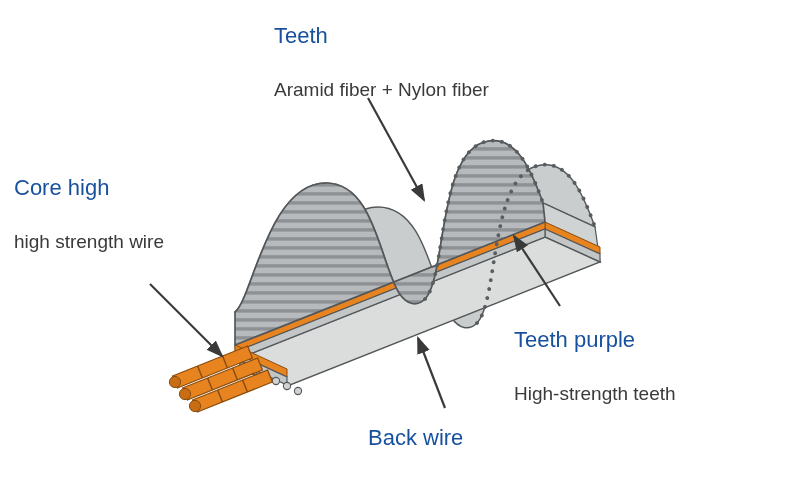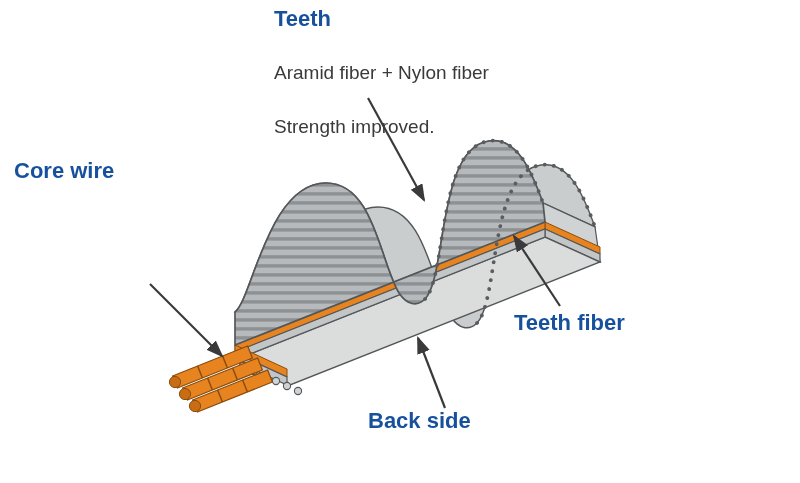--- a/index.html
+++ b/index.html
@@ -6,22 +6,22 @@
   .stage{
     position:relative;
     width:800px;height:483px;
     background:var(--background,#fff);
     font-family:"Liberation Sans",sans-serif;
     overflow:hidden;
   }
   .stage svg{position:absolute;left:0;top:0;}
   .callout{position:absolute;z-index:2;}
   .callout .heading{
-    font-size:22px;font-weight:bold;color:var(--heading,#17519e);
-    margin:0 0 5px 0;line-height:1.15;
+    font-size:22px;font-weight:normal;color:var(--heading,#17519e);
+    margin:17px 0 5px 0;line-height:1.15;
   }
   .callout .line{
     font-size:19px;color:var(--body-text,#3a3a3a);line-height:1.32;margin-top:29px;
   }
   
   .f-band{fill:var(--band-gray,#c9cdce);stroke:var(--outline,#54575a);stroke-width:1.4;}
   .f-endcap{fill:var(--end-gray,#d0d3d4);stroke:var(--outline,#54575a);stroke-width:1.2;}
   .f-slab{fill:var(--slab-gray,#dbdddd);stroke:var(--outline,#54575a);stroke-width:1.4;}
   .f-orange{fill:var(--orange,#e8841f);stroke:var(--orange-dark,#8a4d0e);stroke-width:1;}
   .f-backing{fill:var(--backing-gray,#c3c6c7);stroke:var(--outline,#54575a);stroke-width:1.2;}
@@ -113,28 +113,29 @@
 
     <line class="arrow" marker-end="url(#ah)" x1="368" y1="98" x2="424" y2="200"></line>
     <line class="arrow" marker-end="url(#ah)" x1="150" y1="284" x2="222" y2="356"></line>
     <line class="arrow" marker-end="url(#ah)" x1="560" y1="306" x2="514" y2="236"></line>
     <line class="arrow" marker-end="url(#ah)" x1="445" y1="408" x2="418" y2="338"></line>
   </svg>
 
   <div class="callout" style="left:274px;top:6px;">
     <div class="heading">Teeth</div>
     <div class="line">Aramid fiber + Nylon fiber</div>
-    <div class="line">Strength improved.</div>
   </div>
 
   <div class="callout" style="left:14px;top:158px;">
-    <div class="heading">Core wire</div>
+    <div class="heading">Core high</div>
+    <div class="line">high strength wire</div>
   </div>
 
   <div class="callout" style="left:514px;top:310px;">
-    <div class="heading">Teeth fiber</div>
+    <div class="heading">Teeth purple</div>
+    <div class="line">High-strength teeth</div>
   </div>
 
   <div class="callout" style="left:368px;top:408px;">
-    <div class="heading">Back side</div>
+    <div class="heading">Back wire</div>
   </div>
 
 </div>
 
 </body></html>

